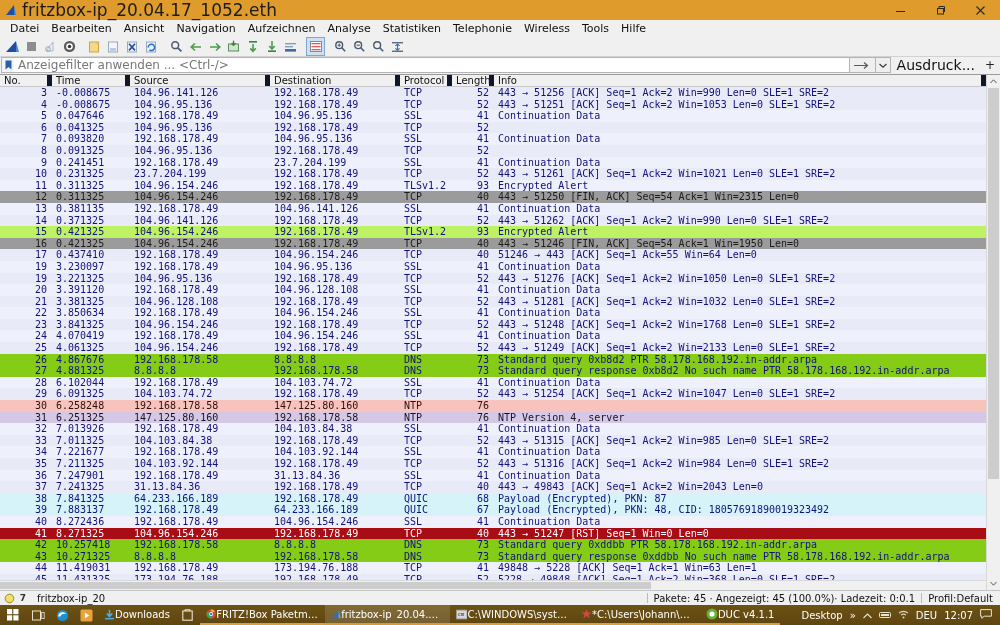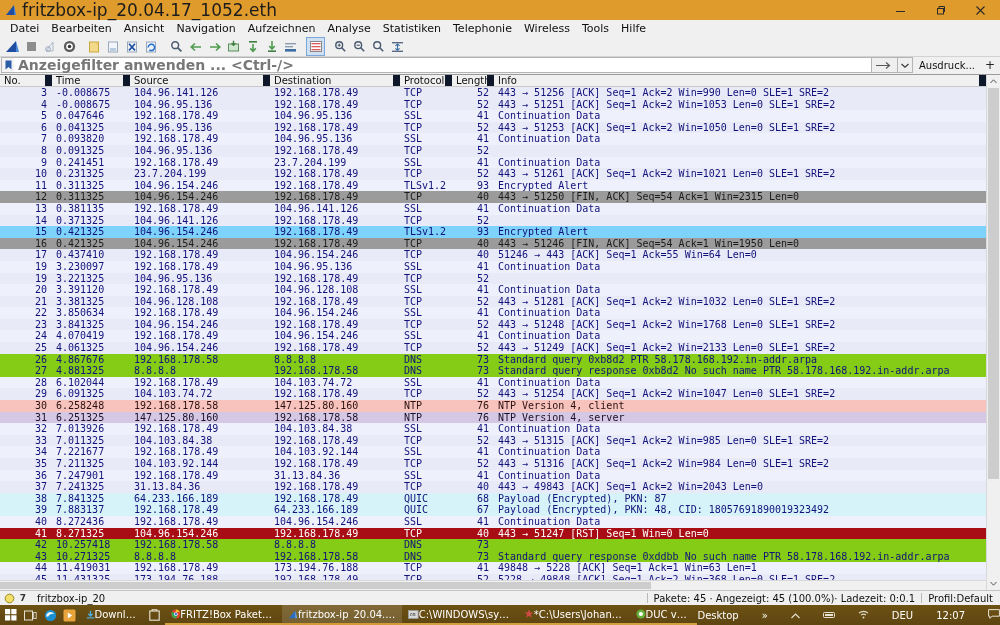--- a/index.html
+++ b/index.html
@@ -45,59 +45,59 @@
     flex:0 0 17px; padding:0 1px 1px 1px;
   }
   .filt-left{
     width:13px;background:#f4f4f4;border:1px solid #b4b4b4;border-right:none;
     display:flex;align-items:center;justify-content:center;
   }
   .filt-input{
     flex:1; background:#fff; border:1px solid #b4b4b4; border-left:none; border-right:none;
     display:flex;align-items:center;padding-left:4px;
   }
-  .filt-placeholder{ color:#777; font-size:14px;font-weight:bold; }
+  .filt-placeholder{ color:#777; font-size:12px; }
   .filt-arrow{
     width:26px;background:#efefef;border:1px solid #b4b4b4;border-right:none;
     display:flex;align-items:center;justify-content:center;
   }
   .filt-caret{
     width:16px;background:#efefef;border:1px solid #b4b4b4;
     display:flex;align-items:center;justify-content:center;
   }
-  .filt-expr{ padding:0 6px; display:flex;align-items:center; font-size:10px;color:#111; }
+  .filt-expr{ padding:0 6px; display:flex;align-items:center; font-size:14px;color:#111; }
   .filt-plus{ width:18px;display:flex;align-items:center;justify-content:center;font-size:12px;color:#222;}
 
   
   .plist-wrap{ flex:1 1 auto; display:flex; min-height:0; background:#e9eaf8;
                border-top:1px solid #9a9a9a; position:relative;}
   .plist{ flex:1 1 auto; display:flex; flex-direction:column; min-width:0;}
 
   .phead{ display:flex; height:12px; background:#f0f0f0; border-bottom:1px solid #c8c8c8;
           flex:0 0 12px; font-size:10px; }
   .phead div{ padding-left:4px; line-height:12px; color:#101010; overflow:hidden;
-              border-right:7px solid #0f172a; white-space:nowrap;}
+              border-right:5px solid #0f172a; white-space:nowrap;}
 
   .prows{ flex:1 1 auto; overflow:hidden; font-family:"DejaVu Sans Mono","Liberation Mono",monospace;
           font-size:10px; background:#e9eaf8;}
   .prow{ display:flex; height:11.6px; line-height:11.6px; white-space:nowrap; }
   .prow > div{ padding-left:4px; overflow:hidden; text-overflow:clip; }
   .c-no{ width:52px; text-align:right; padding-right:5px; padding-left:0;}
   .c-time{ width:78px; }
   .c-src{ width:140px; }
   .c-dst{ width:130px; }
   .c-proto{ width:52px; }
   .c-len{ width:42px; text-align:right; padding-right:5px; padding-left:0;}
   .c-info{ flex:1 1 auto; padding-left:6px;}
 
   
   .bg-default { background:#e9eaf8; color:#11117a;}
   .bg-alt     { background:#eef0fb; color:#11117a;}
   .bg-gray    { background:#9b9b9b; color:#1b1b1b;}
-  .bg-lightblue{background:#7dd3fc; color:#11117a;}
+  .bg-lightblue{background:#bef264; color:#11117a;}
   .bg-dns     { background:#84cc16; color:#11117a;}
   .bg-quic    { background:#d6f3f9; color:#11117a;}
   .bg-ntpc    { background:#f9c3bd; color:#2a1010;}
   .bg-ntps    { background:#d4c8e4; color:#1b1028;}
   .bg-rst     { background:#a80c15; color:#ffffff;}
 
   
   .vsb{ width:14px; background:#f0f0f0; border-left:1px solid #d8d8d8;
         display:flex;flex-direction:column; flex:0 0 14px; position:relative;}
   .sb-btn{ height:13px; display:flex;align-items:center;justify-content:center; background:#f0f0f0;}
@@ -129,21 +129,21 @@
   .tb-start{ width:26px;display:flex;align-items:center;justify-content:center;}
   .tb-icon{ width:24px;display:flex;align-items:center;justify-content:center;}
   .tb-task{
     display:flex;align-items:center; padding:0 6px; max-width:125px; min-width:60px;
     border-bottom:2px solid transparent; overflow:hidden;
   }
   .tb-task span.lbl{ white-space:nowrap; overflow:hidden; text-overflow:ellipsis;}
   .tb-task.act{ background:rgba(255,255,255,.14); border-bottom-color:#d39a35;}
   .tb-task.u1{ border-bottom-color:#d1a03f;}
   .tb-task.u2{ border-bottom-color:#d1a03f;}
-  .tb-right{ margin-left:auto; display:flex; align-items:center; gap:23px; padding-right:0;}
+  .tb-right{ margin-left:auto; display:flex; align-items:center; gap:7px; padding-right:8px;}
   .tb-right span{white-space:nowrap;}
 </style>
 </head>
 <body>
 
 <div id="app">
 
   <div class="titlebar">
     <span class="title-ico">
       <svg width="12" height="11" viewBox="0 0 12 11">
@@ -379,21 +379,20 @@
             <div class="c-len">41</div>
             <div class="c-info">Continuation Data</div>
           </div>
           <div class="prow bg-default">
             <div class="c-no">6</div>
             <div class="c-time">0.041325</div>
             <div class="c-src">104.96.95.136</div>
             <div class="c-dst">192.168.178.49</div>
             <div class="c-proto">TCP</div>
             <div class="c-len">52</div>
-            <div class="c-info">443 → 51253 [ACK] Seq=1 Ack=2 Win=1050 Len=0 SLE=1 SRE=2</div>
           </div>
           <div class="prow bg-alt">
             <div class="c-no">7</div>
             <div class="c-time">0.093820</div>
             <div class="c-src">192.168.178.49</div>
             <div class="c-dst">104.96.95.136</div>
             <div class="c-proto">SSL</div>
             <div class="c-len">41</div>
             <div class="c-info">Continuation Data</div>
           </div>
@@ -450,20 +449,21 @@
             <div class="c-len">41</div>
             <div class="c-info">Continuation Data</div>
           </div>
           <div class="prow bg-default">
             <div class="c-no">14</div>
             <div class="c-time">0.371325</div>
             <div class="c-src">104.96.141.126</div>
             <div class="c-dst">192.168.178.49</div>
             <div class="c-proto">TCP</div>
             <div class="c-len">52</div>
+            <div class="c-info">443 → 51262 [ACK] Seq=1 Ack=2 Win=990 Len=0 SLE=1 SRE=2</div>
           </div>
           <div class="prow bg-lightblue">
             <div class="c-no">15</div>
             <div class="c-time">0.421325</div>
             <div class="c-src">104.96.154.246</div>
             <div class="c-dst">192.168.178.49</div>
             <div class="c-proto">TLSv1.2</div>
             <div class="c-len">93</div>
             <div class="c-info">Encrypted Alert</div>
           </div>
@@ -494,20 +494,21 @@
             <div class="c-len">41</div>
             <div class="c-info">Continuation Data</div>
           </div>
           <div class="prow bg-default">
             <div class="c-no">19</div>
             <div class="c-time">3.221325</div>
             <div class="c-src">104.96.95.136</div>
             <div class="c-dst">192.168.178.49</div>
             <div class="c-proto">TCP</div>
             <div class="c-len">52</div>
+            <div class="c-info">443 → 51276 [ACK] Seq=1 Ack=2 Win=1050 Len=0 SLE=1 SRE=2</div>
           </div>
           <div class="prow bg-alt">
             <div class="c-no">20</div>
             <div class="c-time">3.391120</div>
             <div class="c-src">192.168.178.49</div>
             <div class="c-dst">104.96.128.108</div>
             <div class="c-proto">SSL</div>
             <div class="c-len">41</div>
             <div class="c-info">Continuation Data</div>
           </div>
@@ -592,21 +593,20 @@
             <div class="c-len">52</div>
             <div class="c-info">443 → 51254 [ACK] Seq=1 Ack=2 Win=1047 Len=0 SLE=1 SRE=2</div>
           </div>
           <div class="prow bg-ntpc">
             <div class="c-no">30</div>
             <div class="c-time">6.258248</div>
             <div class="c-src">192.168.178.58</div>
             <div class="c-dst">147.125.80.160</div>
             <div class="c-proto">NTP</div>
             <div class="c-len">76</div>
-            <div class="c-info">NTP Version 4, client</div>
           </div>
           <div class="prow bg-ntps">
             <div class="c-no">31</div>
             <div class="c-time">6.251325</div>
             <div class="c-src">147.125.80.160</div>
             <div class="c-dst">192.168.178.58</div>
             <div class="c-proto">NTP</div>
             <div class="c-len">76</div>
             <div class="c-info">NTP Version 4, server</div>
           </div>
@@ -700,20 +700,21 @@
             <div class="c-len">40</div>
             <div class="c-info">443 → 51247 [RST] Seq=1 Win=0 Len=0</div>
           </div>
           <div class="prow bg-dns">
             <div class="c-no">42</div>
             <div class="c-time">10.257418</div>
             <div class="c-src">192.168.178.58</div>
             <div class="c-dst">8.8.8.8</div>
             <div class="c-proto">DNS</div>
             <div class="c-len">73</div>
+            <div class="c-info">Standard query 0xddbb PTR 58.178.168.192.in-addr.arpa</div>
           </div>
           <div class="prow bg-dns">
             <div class="c-no">43</div>
             <div class="c-time">10.271325</div>
             <div class="c-src">8.8.8.8</div>
             <div class="c-dst">192.168.178.58</div>
             <div class="c-proto">DNS</div>
             <div class="c-len">73</div>
             <div class="c-info">Standard query response 0xddbb No such name PTR 58.178.168.192.in-addr.arpa</div>
           </div>

